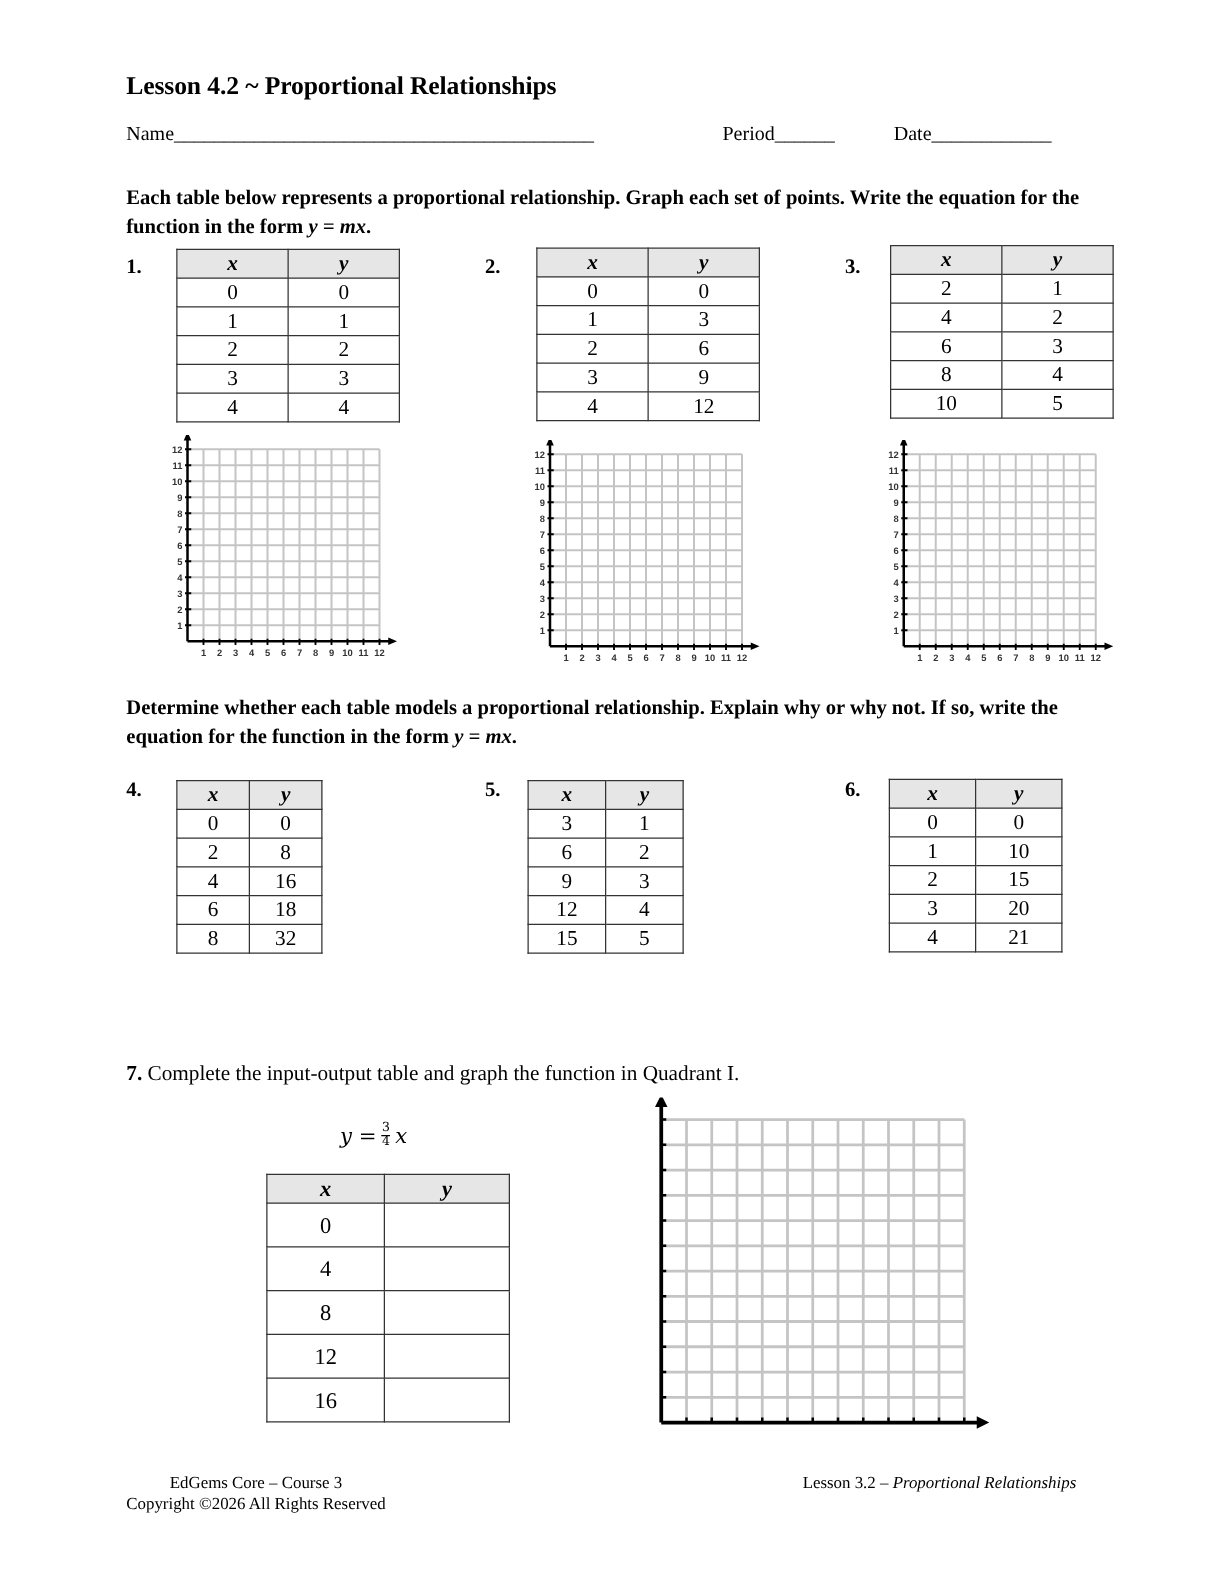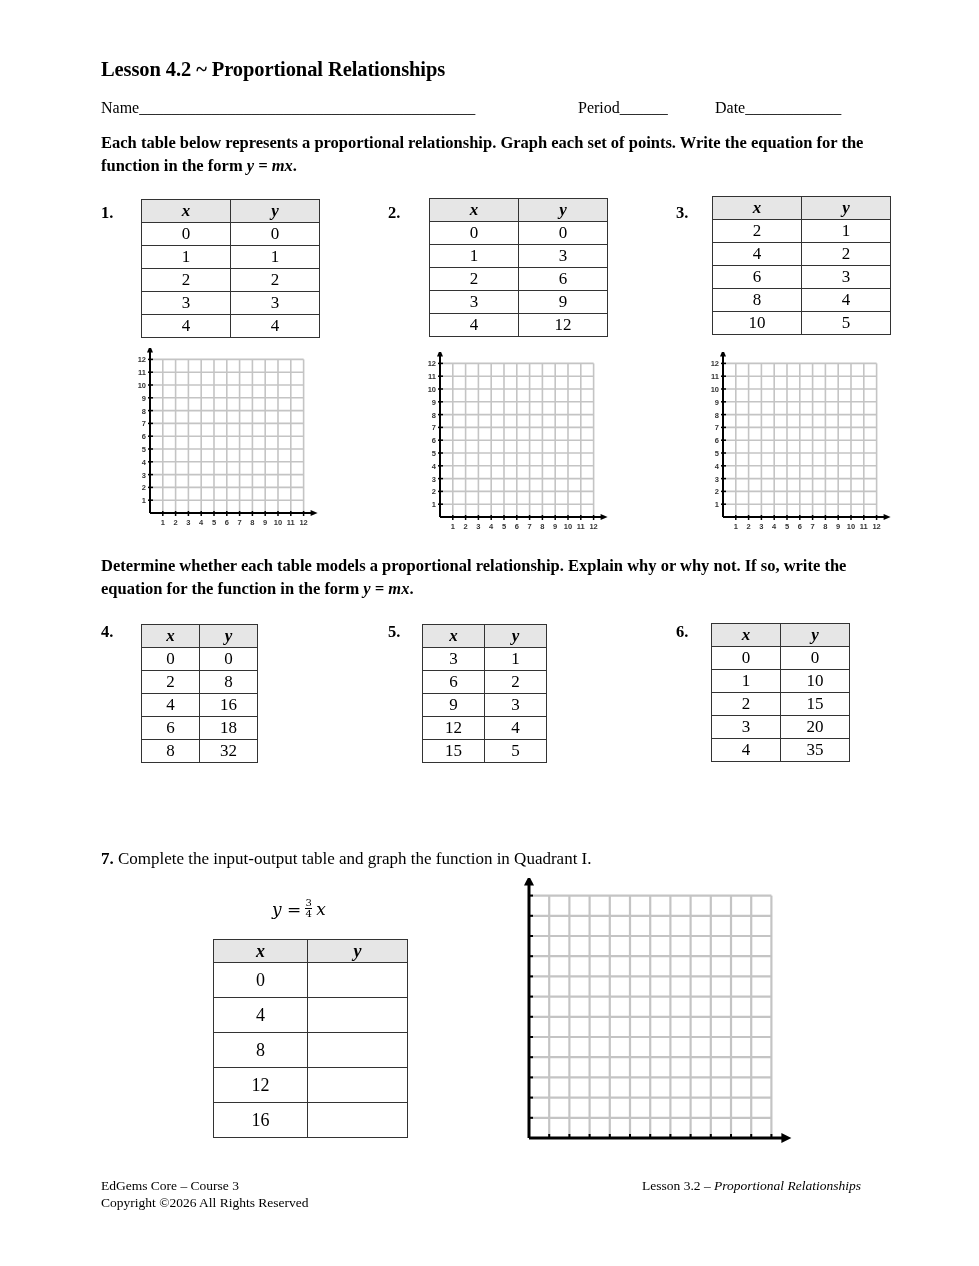--- a/index.html
+++ b/index.html
@@ -15,33 +15,33 @@
   table.xy td { font-weight:normal; }
   .grid-svg { position:absolute; }
   .p7text { position:absolute; left:101px; top:849px; font-size:17px; }
   .p7text b { font-weight:bold; }
   .eq { position:absolute; left:272px; top:898px; font-size:17px; font-family:"DejaVu Serif", serif; font-style:italic; display:flex; align-items:center; gap:4px; }
   .frac { display:inline-flex; flex-direction:column; align-items:center; font-style:normal; font-size:10px; line-height:10px; }
   .frac .bar { width:7px; border-top:1px solid #000; }
   table.big { position:absolute; left:213px; top:939px; border-collapse:collapse; font-size:18px; }
   table.big th { background:#e6e6e6; font-style:italic; font-weight:bold; border:1px solid #333; height:22px; line-height:20px; padding:0; }
   table.big td { border:1px solid #333; height:34px; padding:0; text-align:center; }
-  .footer { position:absolute; font-size:13.5px; line-height:17px; }
+  .footer { position:absolute; font-size:13.5px; line-height:17px;text-align:center; }
   .footer i { font-style:italic; }
 </style>
 </head>
 <body>
 
 <h1 class="title">Lesson 4.2 ~ Proportional Relationships</h1>
 
 <div class="nameline" style="left:101px;">Name__________________________________________</div>
 <div class="nameline" style="left:578px;">Period______</div>
 <div class="nameline" style="left:715px;">Date____________</div>
 
-<div class="instr" style="top:131px;">
+<div class="instr" style="top:146px;">
   <span>Each table below represents a proportional relationship.  Graph each set of points. Write the equation for the function in the form </span><i>y = mx</i><span>.</span>
 </div>
 
 <div id="graph-problems">
     <div class="pnum" style="left: 101px; top: 203px;">1.</div>
     <table class="xy" style="left: 141px; top: 199px;">
       <thead>
         <tr>
           <th style="width: 88px;">x</th>
           <th style="width: 88px;">y</th>
@@ -221,21 +221,21 @@
         <tr>
           <td>2</td>
           <td>15</td>
         </tr>
         <tr>
           <td>3</td>
           <td>20</td>
         </tr>
         <tr>
           <td>4</td>
-          <td>35</td>
+          <td>21</td>
         </tr>
       </tbody>
     </table>
   </div>
 
 <div class="p7text">
   <b>7.</b>&nbsp;<span>Complete the input-output table and graph the function in Quadrant I.</span>
 </div>
 
 <div class="eq">

